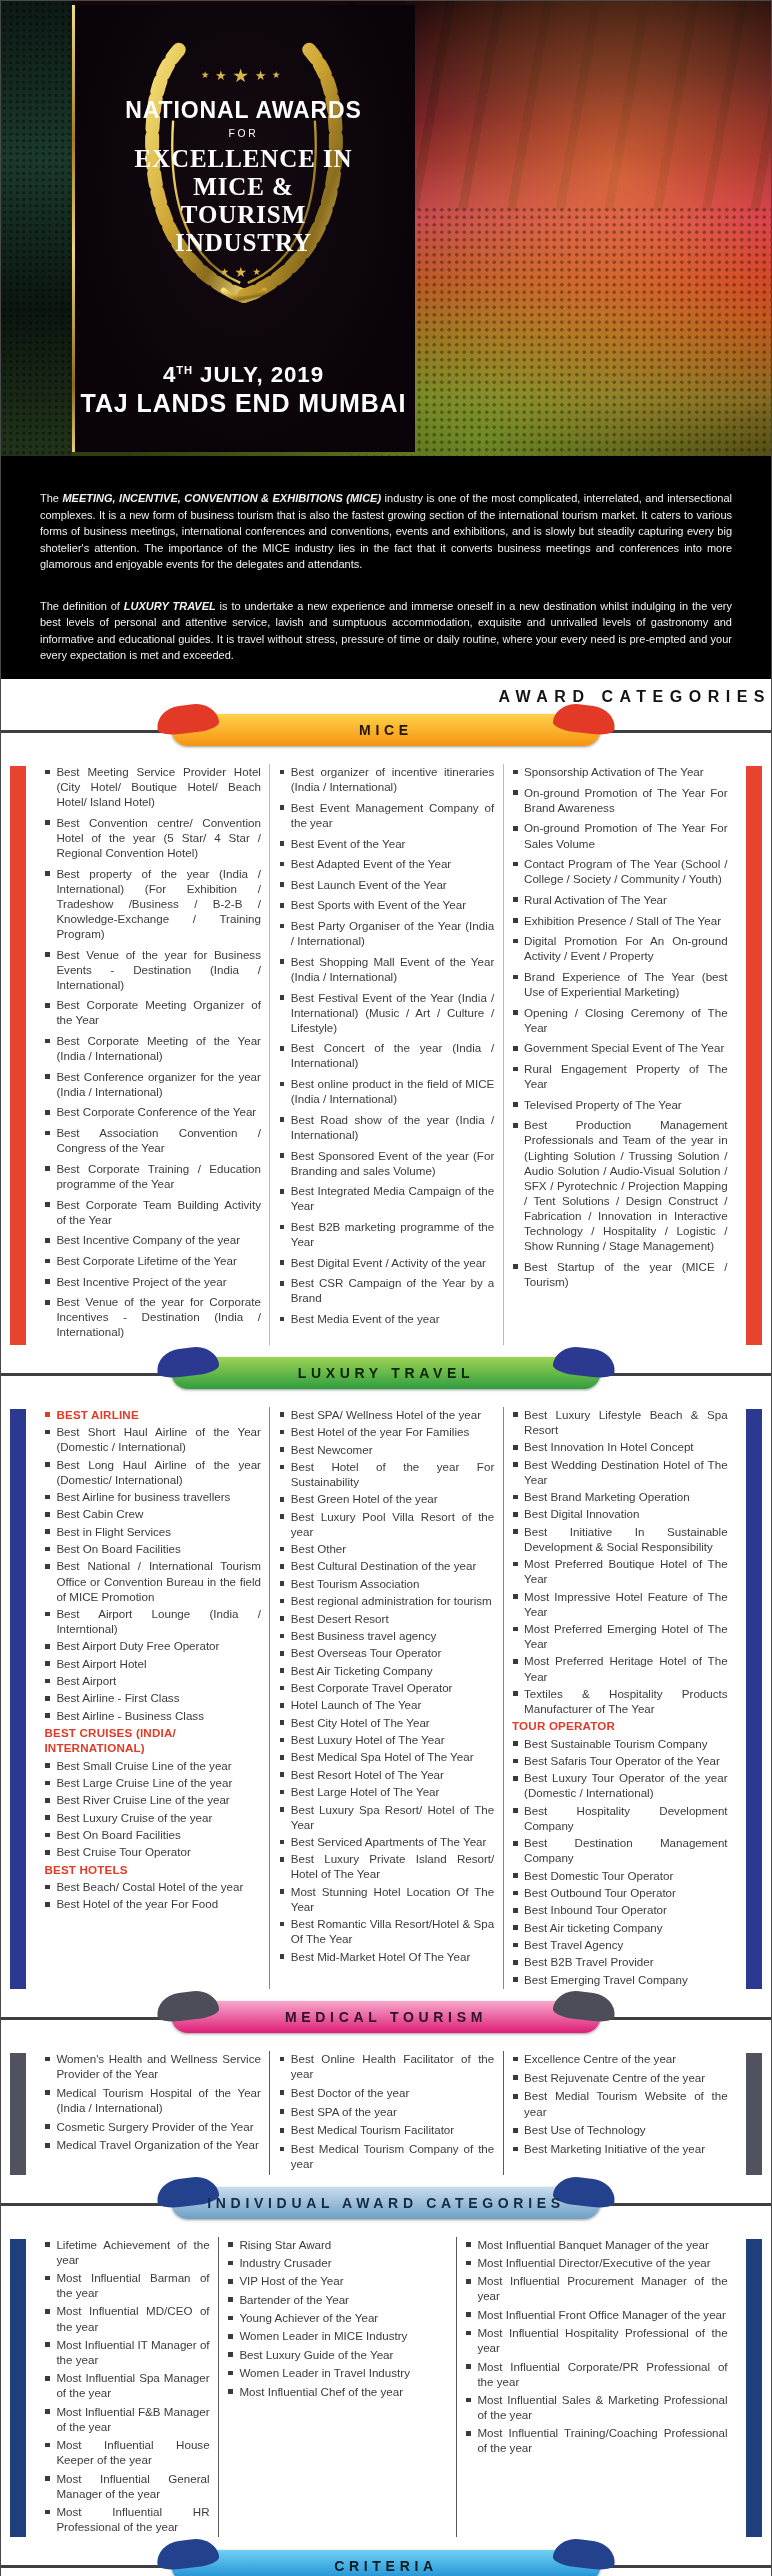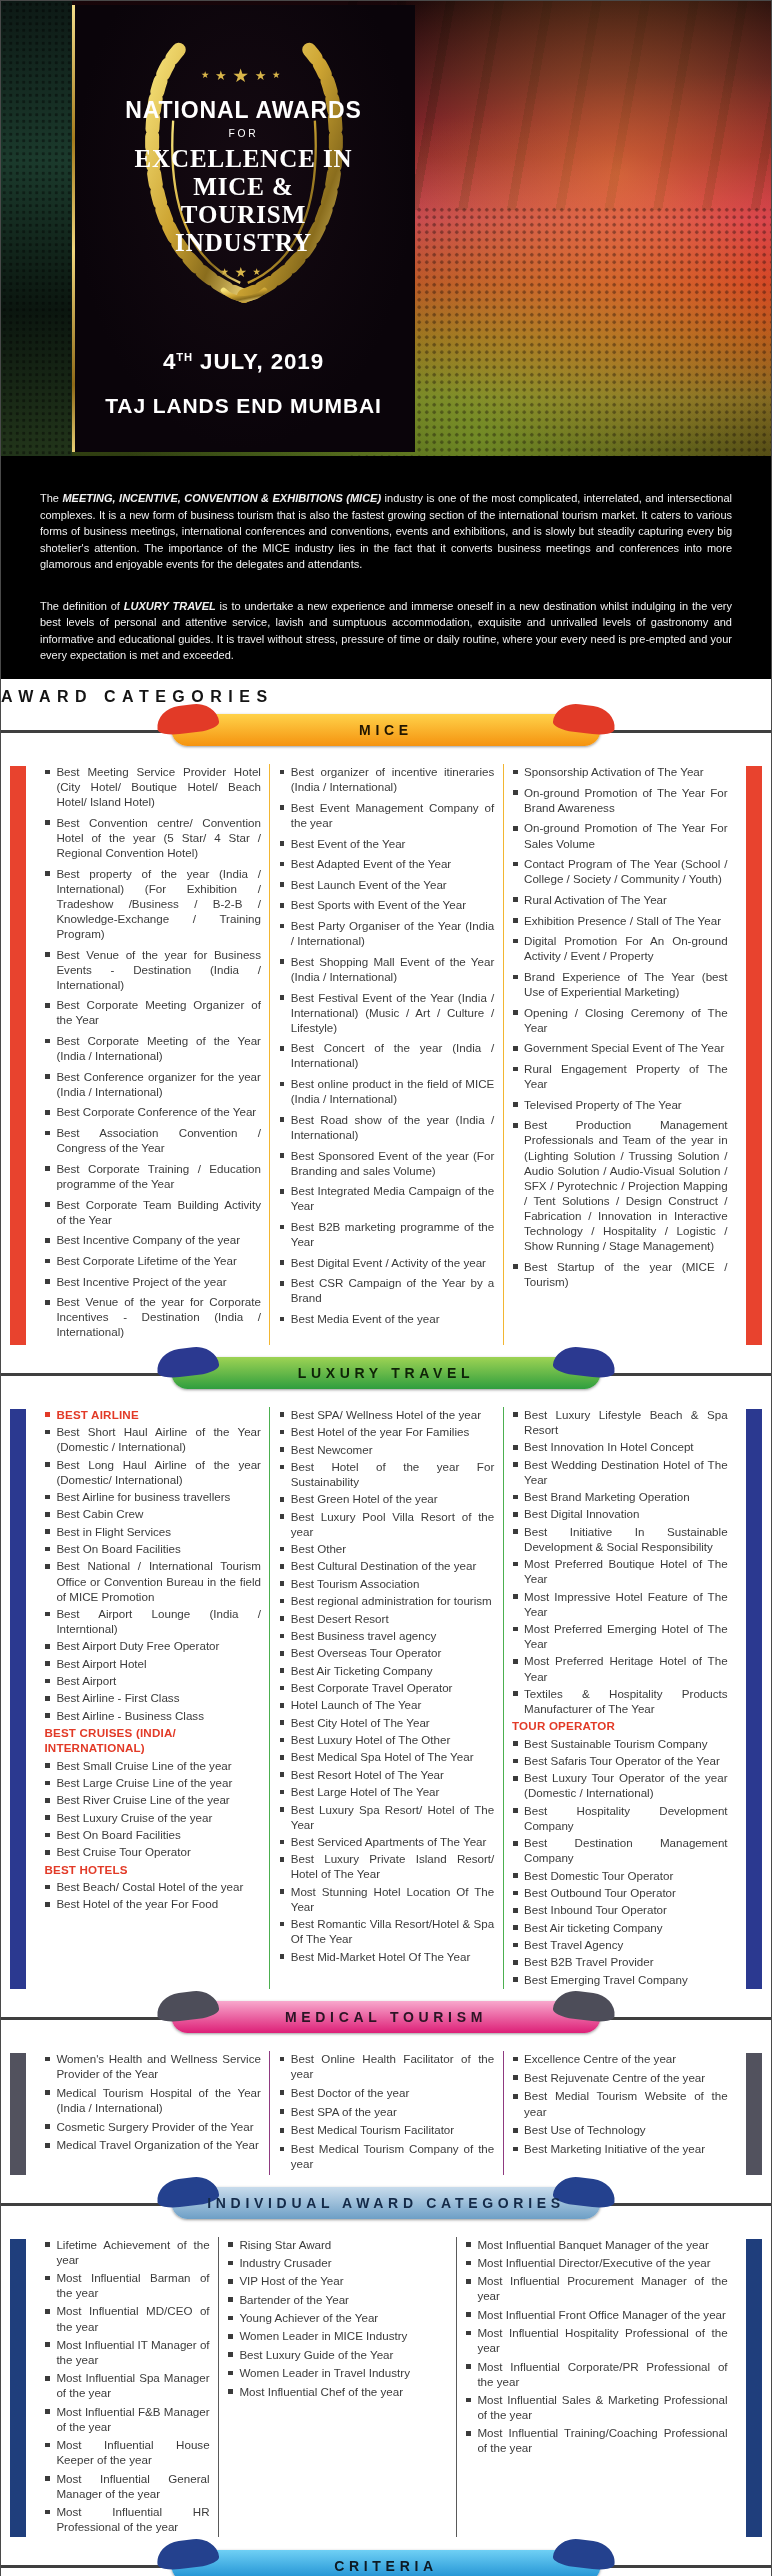--- a/index.html
+++ b/index.html
@@ -38,29 +38,29 @@
   .t-awards{font-size:23px;font-weight:700;letter-spacing:0.9px;margin-top:11.2px;}
   .t-for{font-size:10.3px;letter-spacing:2.8px;margin-top:4.7px;}
   .t-serif{font-family:"Liberation Serif", serif;font-weight:700;font-size:25px;letter-spacing:0.9px;line-height:1.12;}
   .t-serif.first{margin-top:5.6px;}
   .stars-bottom{margin-top:7.5px;}
   .stars-bottom .s1{font-size:9.3px;vertical-align:1.9px;}
   .stars-bottom .s2{font-size:14px;}
   .hero-when{position:absolute;left:0;right:0;bottom:34px;text-align:center;color:#fff;z-index:1;}
   .h-date{font-size:22.4px;font-weight:700;letter-spacing:0.9px;}
   .h-date sup{font-size:11.2px;}
-  .h-venue{font-size:21px;font-weight:700;letter-spacing:0.9px;margin-top:19px;}
+  .h-venue{font-size:25px;font-weight:700;letter-spacing:0.9px;margin-top:1px;}
 
   
   .intro{background:#000;color:#f1f1f1;padding:9.3px 39px 15px;}
   .intro p{margin:25px 0 0;font-size:11px;line-height:1.5;text-align:justify;}
   .bi{font-weight:700;font-style:italic;}
 
   
-  .award-heading{text-align:left;font-weight:700;font-size:16px;letter-spacing:6.5px;color:#141414;margin:9.3px 0 3.7px;}
+  .award-heading{text-align:right;font-weight:700;font-size:16px;letter-spacing:6.5px;color:#141414;margin:9.3px 0 3.7px;}
   .ribrow{position:relative;height:45px;}
   .ribrow .hline{position:absolute;left:0;right:0;top:20.5px;height:2.8px;background:#3f3f3f;}
   .rib{position:absolute;left:50%;top:4.7px;transform:translateX(-50%);width:429px;height:32px;border-radius:16px;
     background:linear-gradient(180deg,var(--g1),var(--g2));display:flex;align-items:center;justify-content:center;
     box-shadow:0 0.9px 2.8px rgba(0,0,0,.4);}
   .rib::before,.rib::after{content:"";position:absolute;top:-9.3px;width:62px;height:28px;background:var(--fold);
     border-radius:50% 50% 45% 45% / 95% 95% 35% 35%;z-index:-1;}
   .rib::before{left:-15px;transform:rotate(-7deg);}
   .rib::after{right:-15px;transform:rotate(7deg);}
   .rib span{font-weight:700;font-size:14px;letter-spacing:4.7px;color:var(--rt);}
@@ -265,21 +265,21 @@
           <li>Best Cultural Destination of the year</li>
           <li>Best Tourism Association</li>
           <li>Best regional administration for tourism</li>
           <li>Best Desert Resort</li>
           <li>Best Business travel agency</li>
           <li>Best Overseas Tour Operator</li>
           <li>Best Air Ticketing Company</li>
           <li>Best Corporate Travel Operator</li>
           <li>Hotel Launch of The Year</li>
           <li>Best City Hotel of The Year</li>
-          <li>Best Luxury Hotel of The Other</li>
+          <li>Best Luxury Hotel of The Year</li>
           <li>Best Medical Spa Hotel of The Year</li>
           <li>Best Resort Hotel of The Year</li>
           <li>Best Large Hotel of The Year</li>
           <li>Best Luxury Spa Resort/ Hotel of The Year</li>
           <li>Best Serviced Apartments of The Year</li>
           <li>Best Luxury Private Island Resort/ Hotel of The Year</li>
           <li>Most Stunning Hotel Location Of The Year</li>
           <li>Best Romantic Villa Resort/Hotel &amp; Spa Of The Year</li>
           <li>Best Mid-Market Hotel Of The Year</li>
         </ul>

